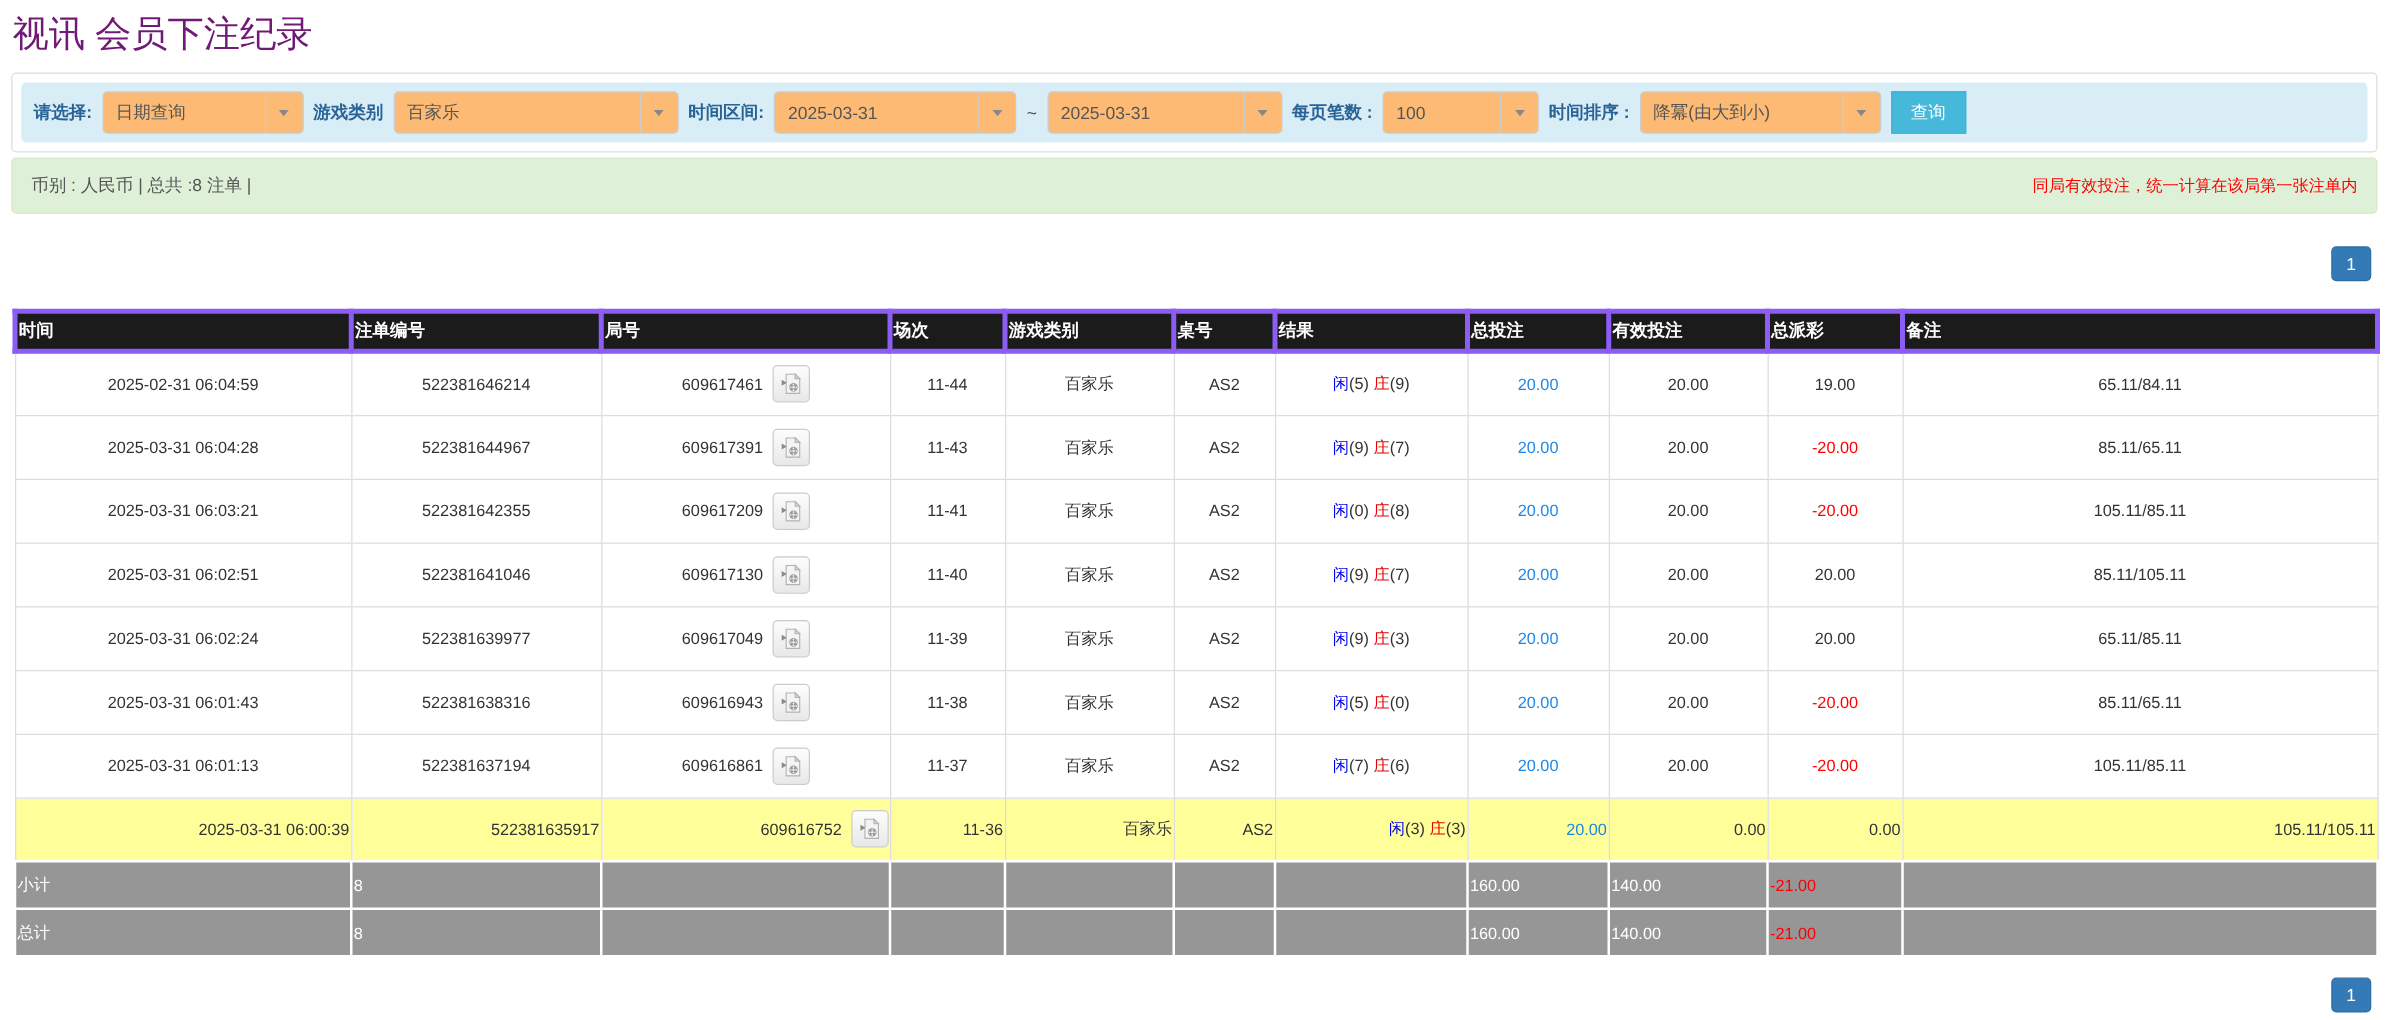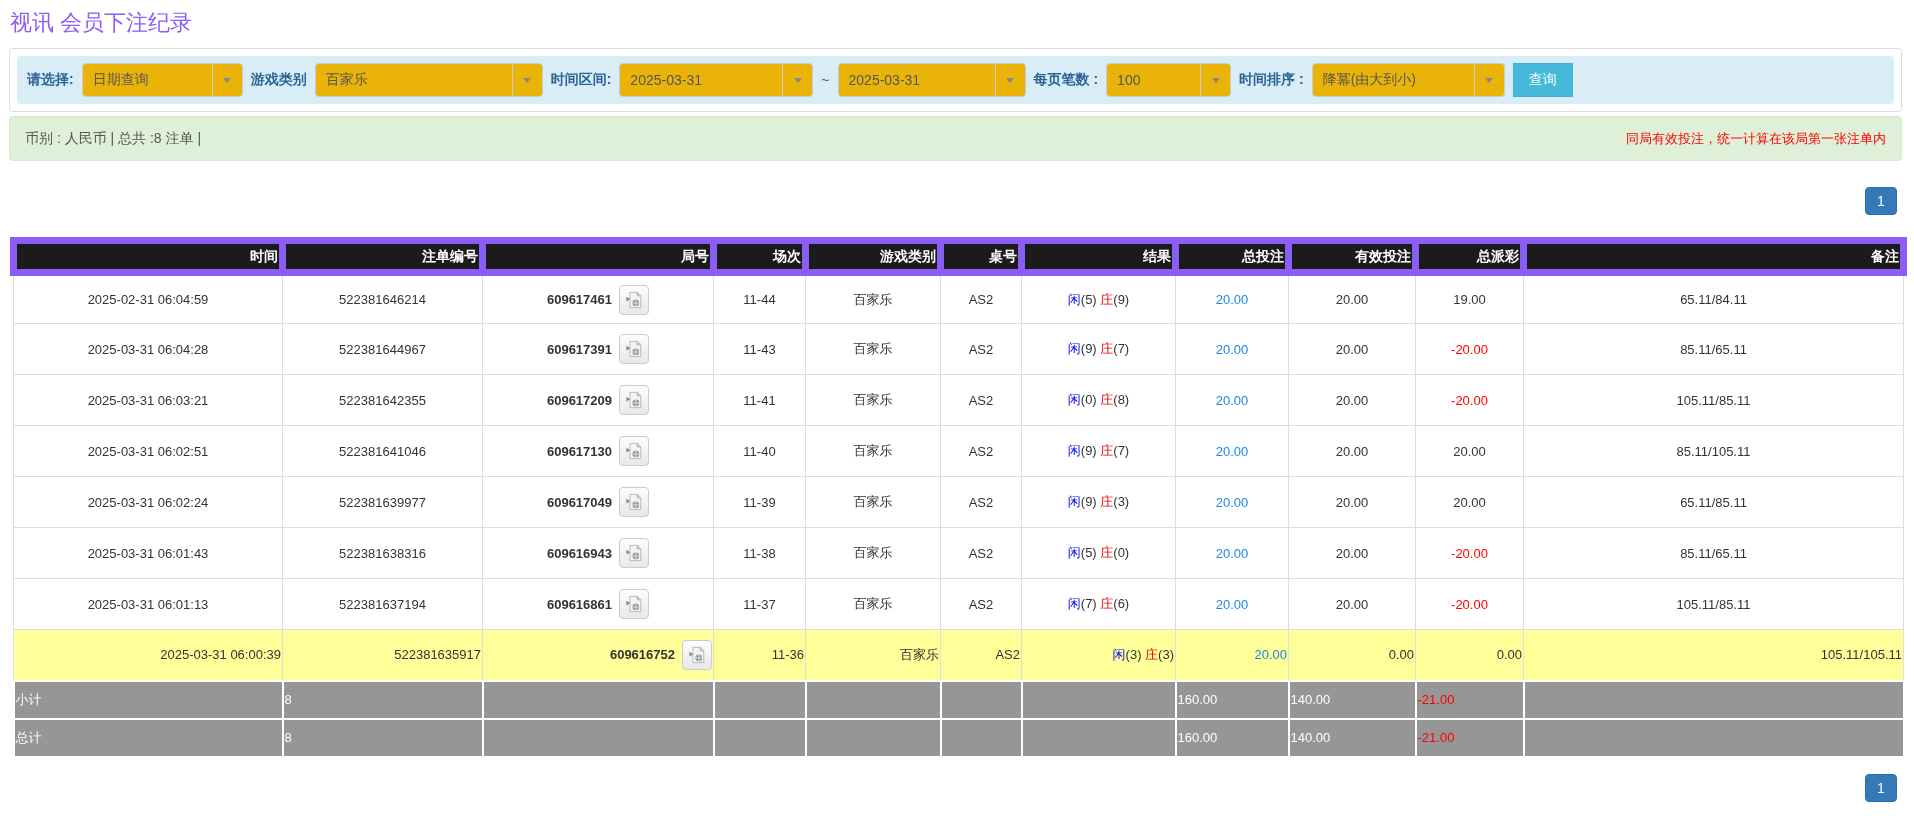--- a/index.html
+++ b/index.html
@@ -4,37 +4,37 @@
 <style>
   * { box-sizing: border-box; }
   html,body { margin:0; padding:0; }
   body {
     width: 1914px; height: 816px; overflow: hidden;
     background: #fff;
     font-family: "Liberation Sans", "DejaVu Sans", sans-serif;
     color: #333;
   }
   .page-title {
-    font-size: 22px; font-weight: 400; color: #8b5cf6;
+    font-size: 29px; font-weight: 400; color: #701a75;
     margin: 8px 0 10px 10px;
   }
   
   .filter-panel {
     margin: 0 12px 0 9px;
     border: 1px solid #ddd; border-radius: 4px;
     background: #fff; padding: 7px;
   }
   .filter-bar {
     background: #d9edf7; border-radius: 4px;
     height: 48px; display: flex; align-items: center;
     padding: 0 10px; gap: 8px; white-space: nowrap;
   }
   .flabel { color: #2a6496; font-weight: bold; font-size: 14px; }
   .combo {
-    background: #eab308; border: 1px solid #ccc; border-radius: 4px;
+    background: #fdba74; border: 1px solid #ccc; border-radius: 4px;
     height: 34px; display: flex; align-items: stretch;
     font-size: 14px; color: #555; cursor: pointer;
   }
   .combo-text { flex: 1; display: flex; align-items: center; padding-left: 10px; overflow: hidden; }
   .combo-arrow {
     width: 30px; border-left: 1px solid #ccc;
     display: flex; align-items: center; justify-content: center;
   }
   .tri {
     width: 0; height: 0;
@@ -65,36 +65,36 @@
     font-size: 14px; cursor: pointer; text-decoration: none;
   }
   
   table.records {
     border-collapse: collapse; table-layout: fixed;
     width: 1890px; margin-left: 10px;
     font-size: 13px; color: #333;
   }
   table.records thead th {
     background: #1b1b1b; color: #fff; font-size: 14px; font-weight: bold;
-    height: 32px; border: 7px solid #8b5cf6; text-align: right;
+    height: 32px; border: 4px solid #8b5cf6; text-align: left;
   }
   table.records tbody td {
     border: 1px solid #ddd; height: 51px; text-align: center;
     background: #fff; overflow: hidden;
   }
   table.records tbody tr.hl td { background: #ffff99; text-align: right; }
   table.records tfoot td {
     background: #969696; color: #fff; border: 2px solid #fff;
     height: 38px; text-align: left; font-size: 13px;
   }
   .betlink { color: #1e87e5; cursor: pointer; }
   .res-p { color: #0000ee; }
   .res-b { color: #e60000; }
   .neg { color: #f00 !important; }
-  .round-wrap { display: inline-flex; align-items: center; gap: 7px; font-weight: bold; }
+  .round-wrap { display: inline-flex; align-items: center; gap: 7px; }
   .video-btn {
     width: 30px; height: 30px; border: 1px solid #ccc; border-radius: 4px;
     background: linear-gradient(#fdfdfd, #e8e8e8);
     display: inline-flex; align-items: center; justify-content: center;
     cursor: pointer; padding: 0;
   }
 </style>
 </head>
 <body>
 

